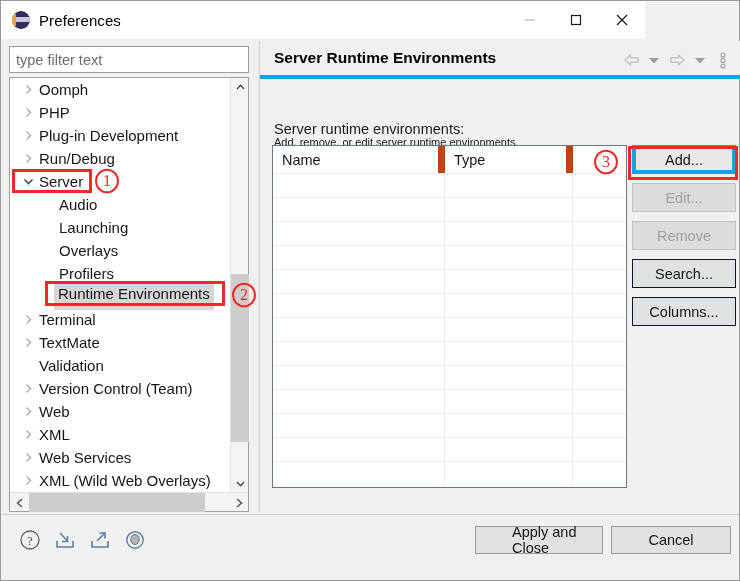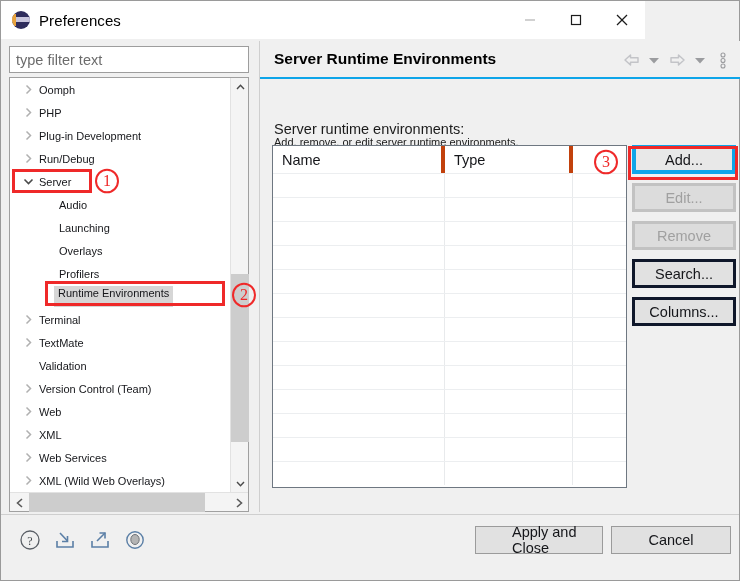--- a/index.html
+++ b/index.html
@@ -72,21 +72,21 @@
   }
   #tree-scroll {
     position: absolute; left: 0; top: 0;
     width: 221px; height: 414px;
     overflow: hidden;
   }
   .tnode {
     position: relative;
     height: 23px;
     display: flex; align-items: center;
-    font-size: 11px; color: #15161a;
+    font-size: 15px; color: #15161a;
     white-space: nowrap;
   }
   .tw { width: 20px; flex: 0 0 auto; display:flex; align-items:center; justify-content:center; }
   .tw svg { display:block; }
   .tlabel { padding-left: 1px; }
   .tnode.lvl1 { padding-left: 8px; }
   .tnode.lvl2 { padding-left: 48px; }
   .tnode.selected .tlabel {
     background: #d6d6d6;
     padding: 1px 4px 8px 4px;
@@ -126,21 +126,21 @@
   #right-panel {
     position: absolute; left: 258px; top: 40px;
     width: 480px; height: 471px;
     background: #f0f0f0;
     border-left: 1px solid #cfcfcf;
   }
   #page-header {
     position: absolute; left: 0; top: 0;
     width: 480px; height: 38px;
     background: #f0f0f0;
-    border-bottom: 2px solid #0ea5e9;
+    border-bottom: 4px solid #0ea5e9;
     display: flex; align-items: center;
   }
   #page-title {
     font-size: 15.5px; font-weight: bold; color: #000;
     margin-left: 14px;
   }
   #header-tools {
     position: absolute; right: 8px; top: 0; height: 38px;
     display: flex; align-items: center; gap: 5px;
   }
@@ -164,21 +164,21 @@
     overflow: hidden;
   }
   #thead {
     display: flex; height: 27px;
     font-size: 14.5px; color: #15161a;
     background: #ffffff;
   }
   .th {
     display: flex; align-items: center;
     padding-left: 9px;
-    border-right: 4px solid #c2410c;
+    border-right: 7px solid #c2410c;
     height: 27px;
   }
   .th.c0 { width: 172px; }
   .th.c1 { width: 128px; }
   .th.c2 { width: 53px; border-right: none; }
   .trow { display: flex; height: 24px; border-top: 1px solid #eceef0; }
   .td { border-right: 1px solid #e8eaec; height: 100%; }
   .td.c0 { width: 172px; }
   .td.c1 { width: 128px; }
   .td.c2 { width: 53px; border-right: none; }
@@ -187,21 +187,21 @@
   #side-buttons {
     position: absolute; left: 372px; top: 104px;
     width: 104px;
   }
   .sbtn {
     width: 104px; height: 29px;
     display: flex; align-items: center; justify-content: center;
     font-family: "Liberation Sans", sans-serif;
     font-size: 14.5px; color: #15161a;
     background: #e1e1e1;
-    border: 3px solid #0f172a;
+    border: 1px solid #0f172a;
     margin-bottom: 9px;
   }
   .sbtn.disabled { color: #a0a0a0; background: #dcdcdc; border-color: #c2c2c2; }
   #btn-add-wrap { position: relative; }
   #btn-add { border: 4px solid #0ea5e9; background: #e8e8e8; height: 29px; }
   #btn-search { margin-top: 9px; }
 
   
   #bottom-sep {
     position: absolute; left: 0; top: 513px; width: 738px;

